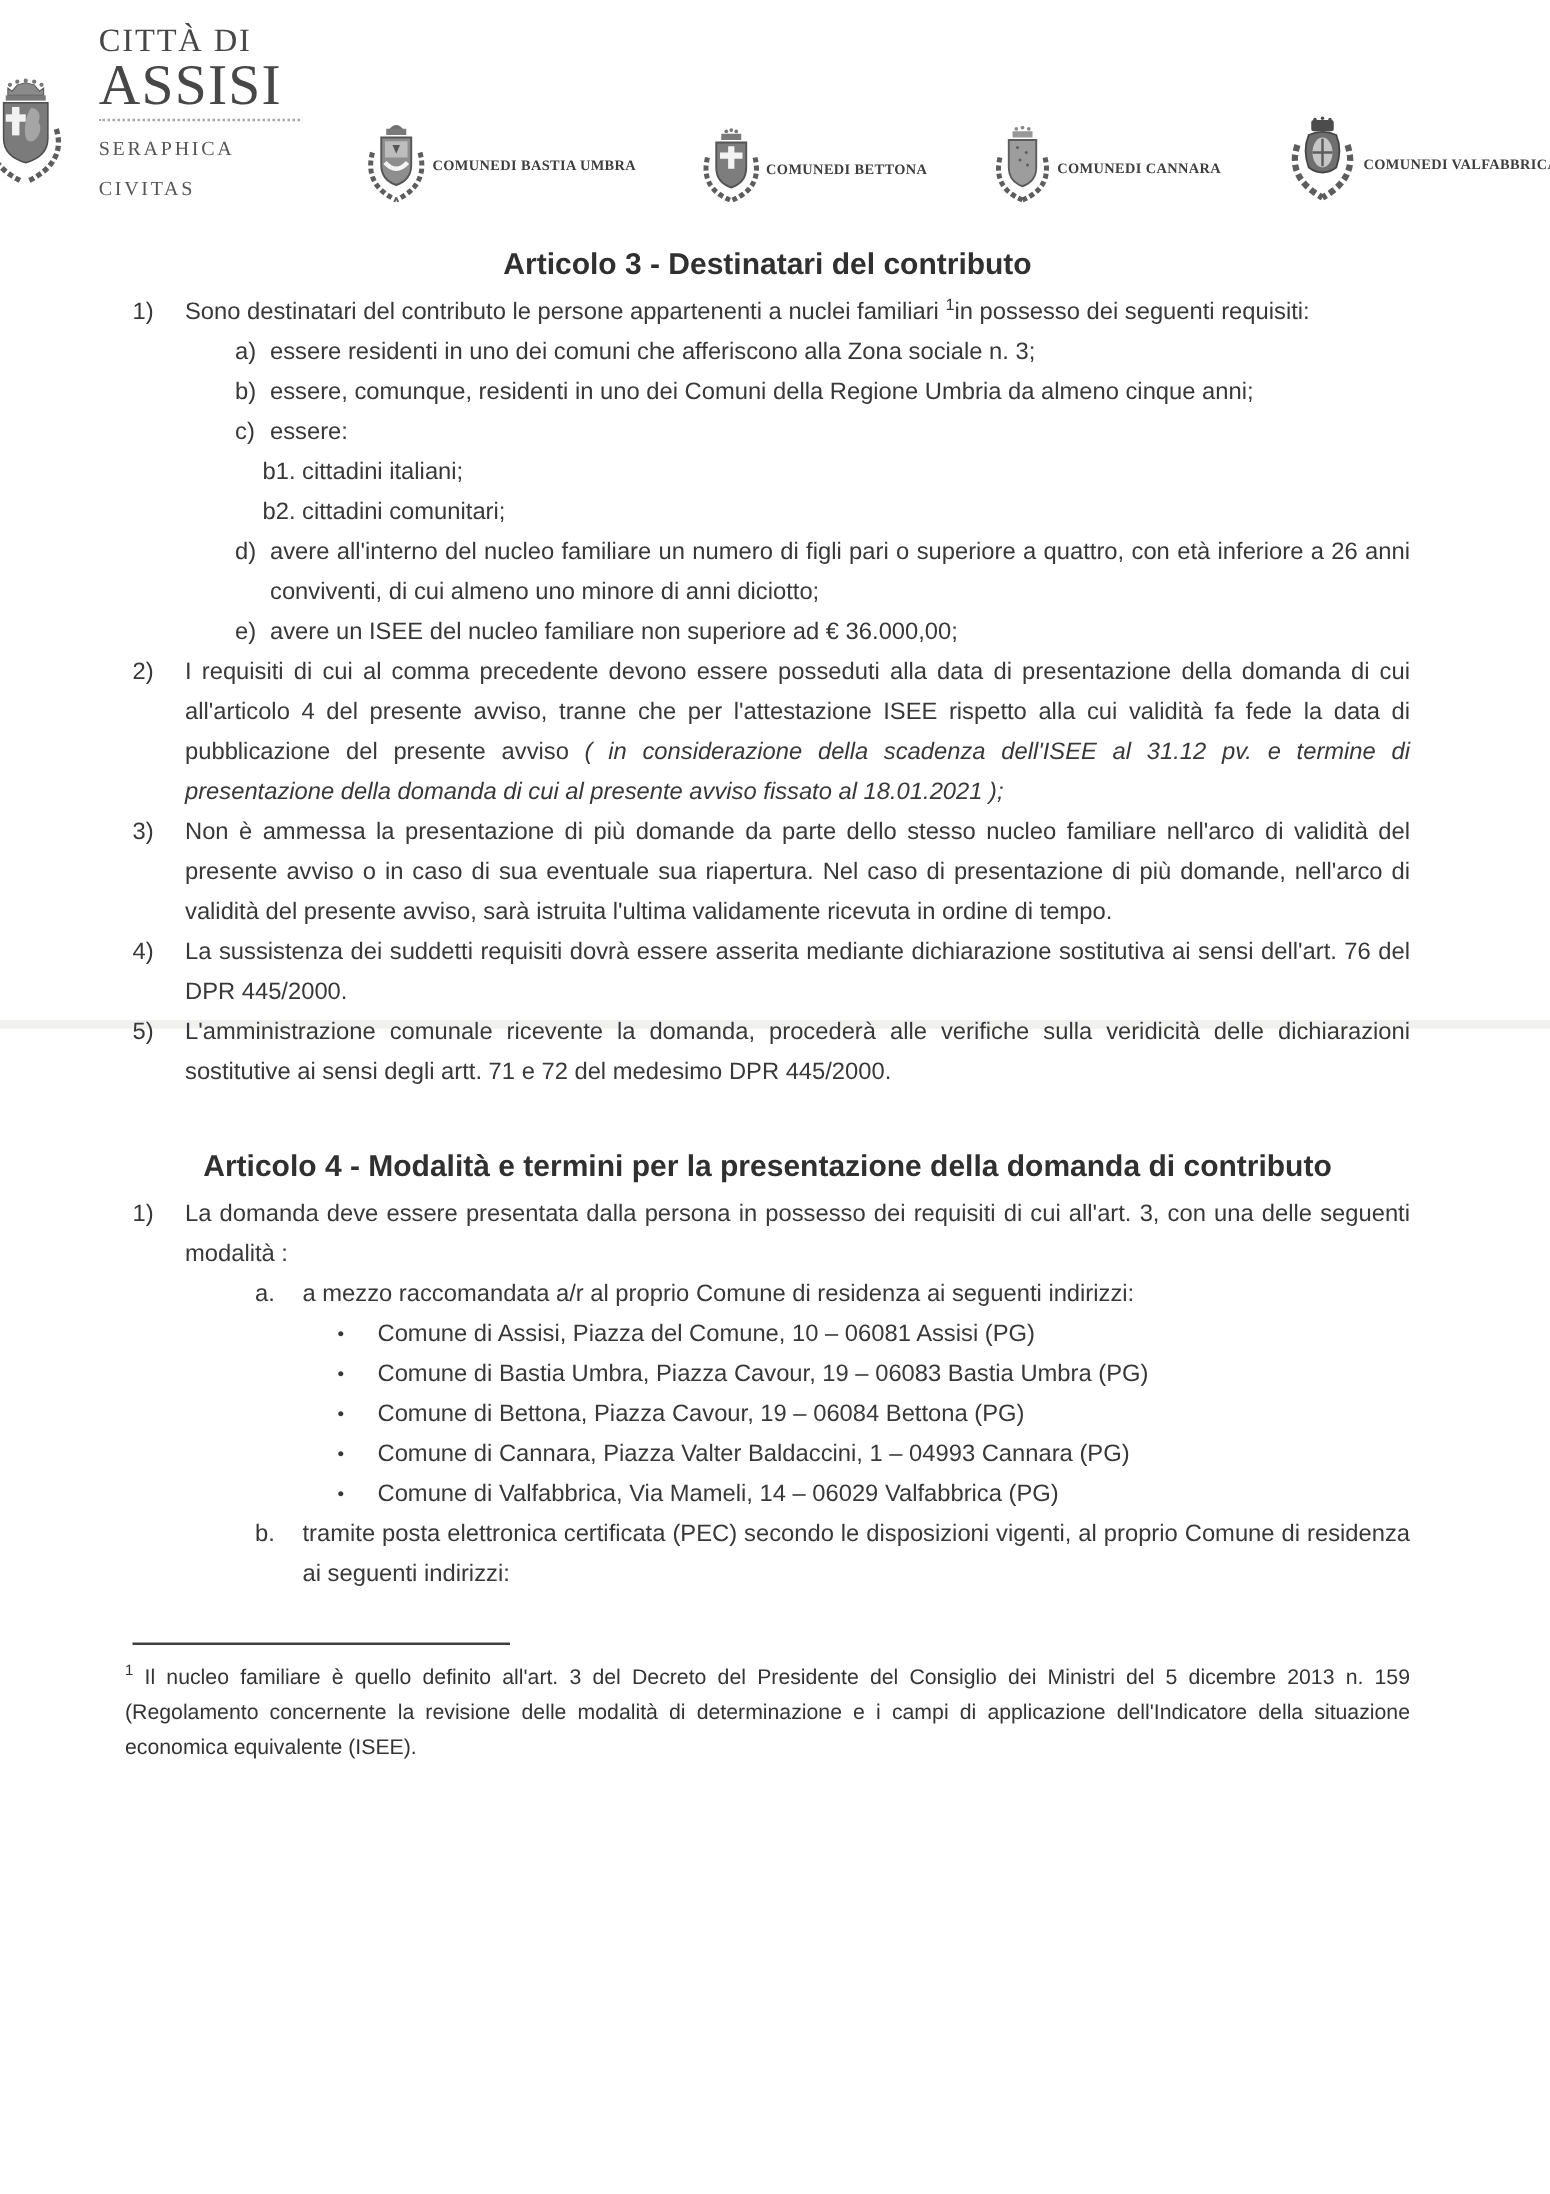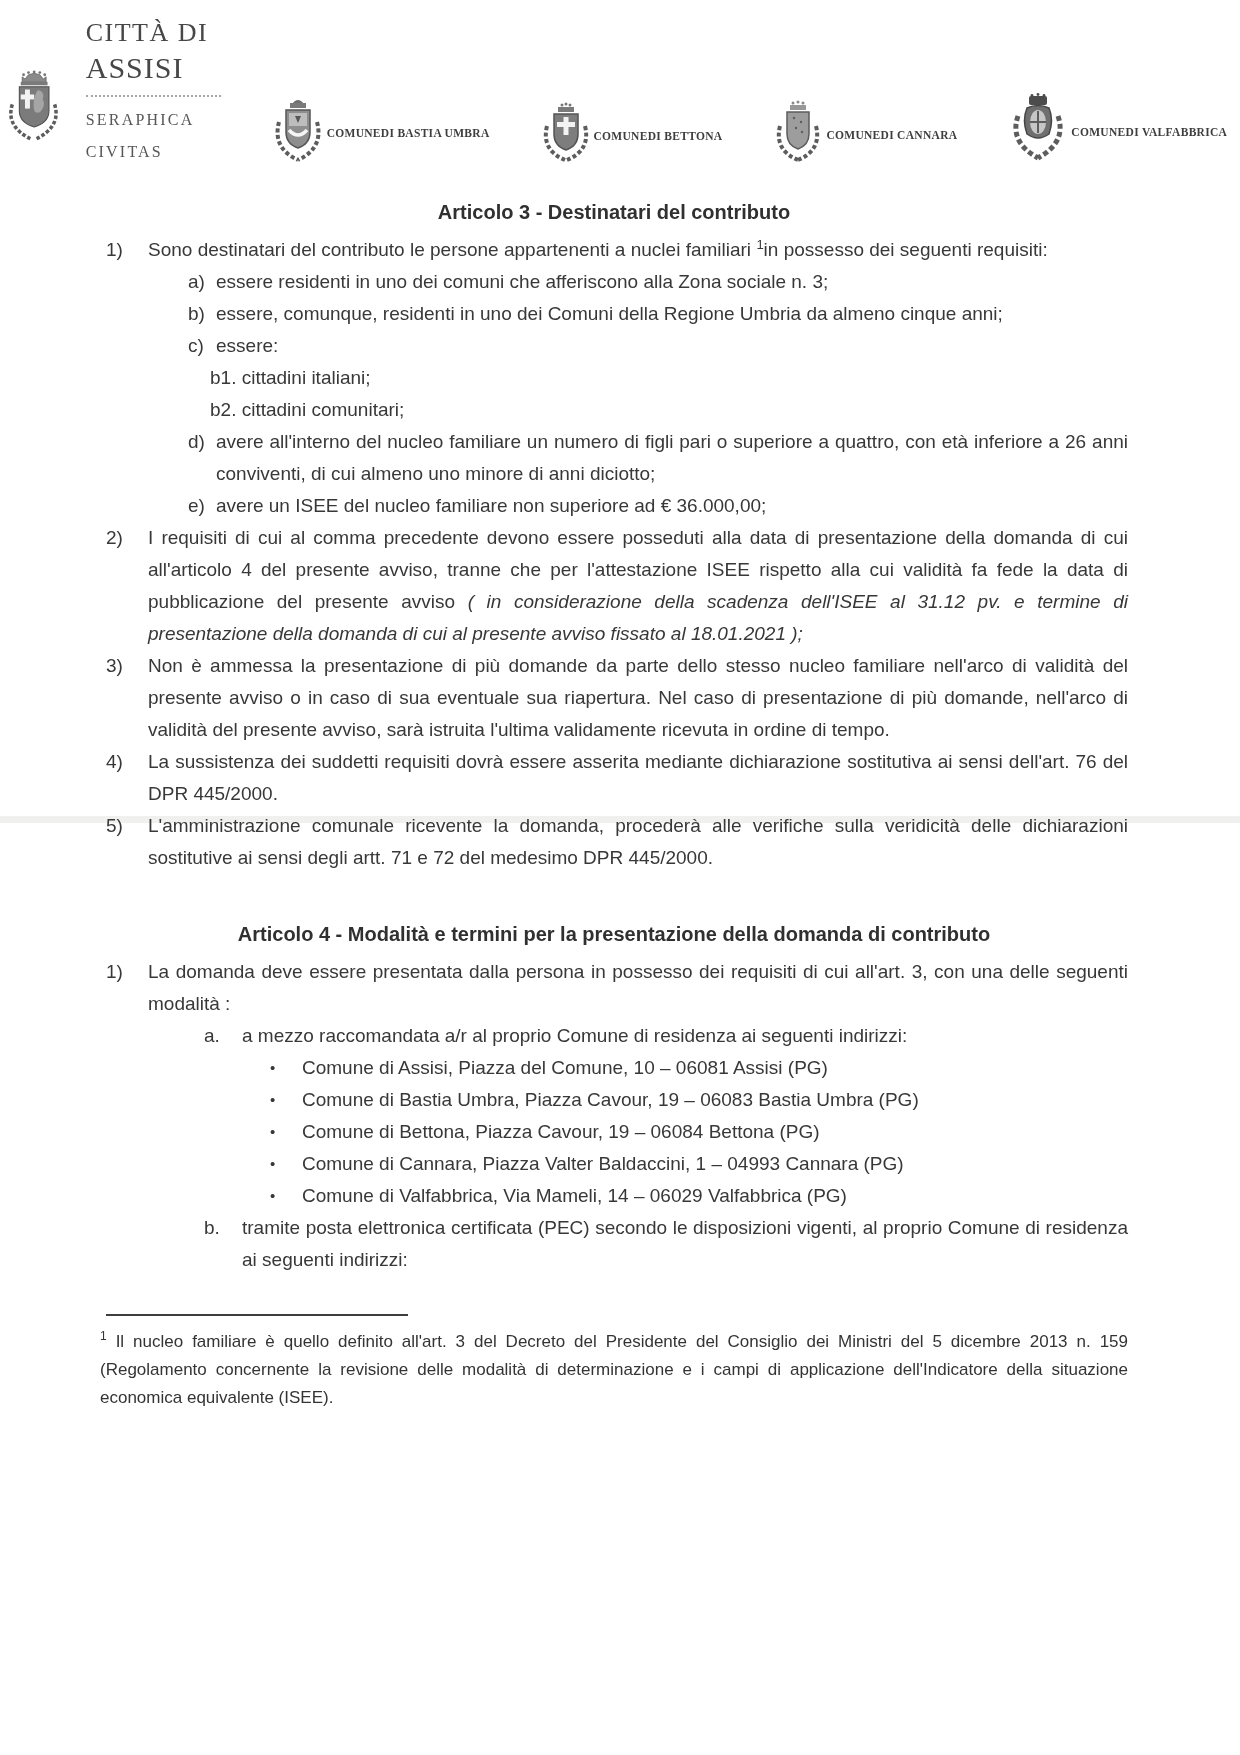--- a/index.html
+++ b/index.html
@@ -13,26 +13,26 @@
   .doc-title {
     margin-top:76px; text-align:center;
     font-family:"Liberation Serif", serif; font-weight:700; font-style:italic;
     font-size:30px; line-height:34px; letter-spacing:.5px; color:#454545;
   }
 
   .logo-row { margin-top:18px; display:flex; justify-content:center; align-items:flex-end; gap:48px; }
   .assisi-group { display:flex; align-items:flex-end; gap:20px; }
   .assisi-text { display:flex; flex-direction:column; }
   .assisi-line1 { font-family:"Liberation Serif", serif; font-size:26px; line-height:30px; letter-spacing:1.5px; color:#474747; }
-  .assisi-line2 { font-family:"Liberation Serif", serif; font-size:30px; line-height:40px; letter-spacing:1px; color:#474747; padding-bottom:7px; border-bottom:2px dotted #a6a6a6; }
+  .assisi-line2 { font-family:"Liberation Serif", serif; font-size:46px; line-height:40px; letter-spacing:1px; color:#474747; padding-bottom:7px; border-bottom:2px dotted #a6a6a6; }
   .assisi-motto { margin-top:7px; font-family:"Liberation Serif", serif; font-size:16px; letter-spacing:2.2px; color:#565656; }
   .muni { display:flex; align-items:center; }
   .muni-caption { font-family:"Liberation Serif", serif; font-weight:700; font-size:11.5px; line-height:14px; color:#3e3e3e; text-align:center; letter-spacing:.3px; margin-top:4px; white-space:nowrap; }
 
-  .section-heading { margin-top:28px; text-align:center; font-weight:700; font-size:20px; color:#303030; }
+  .section-heading { margin-top:28px; text-align:center; font-weight:700; font-size:24px; color:#303030; }
   .section-heading.art4 { margin-top:44px; }
 
   .num-item { display:flex; padding-left:6px; margin-top:0; }
   .num-item .num { flex:none; width:42px; }
   .num-item .txt { flex:1; text-align:justify; }
   .first-item { margin-top:6px; }
 
   .sub-item { display:flex; margin-left:88px; }
   .sub-item .marker { flex:none; width:28px; }
   .sub-item .txt { flex:1; text-align:justify; }

